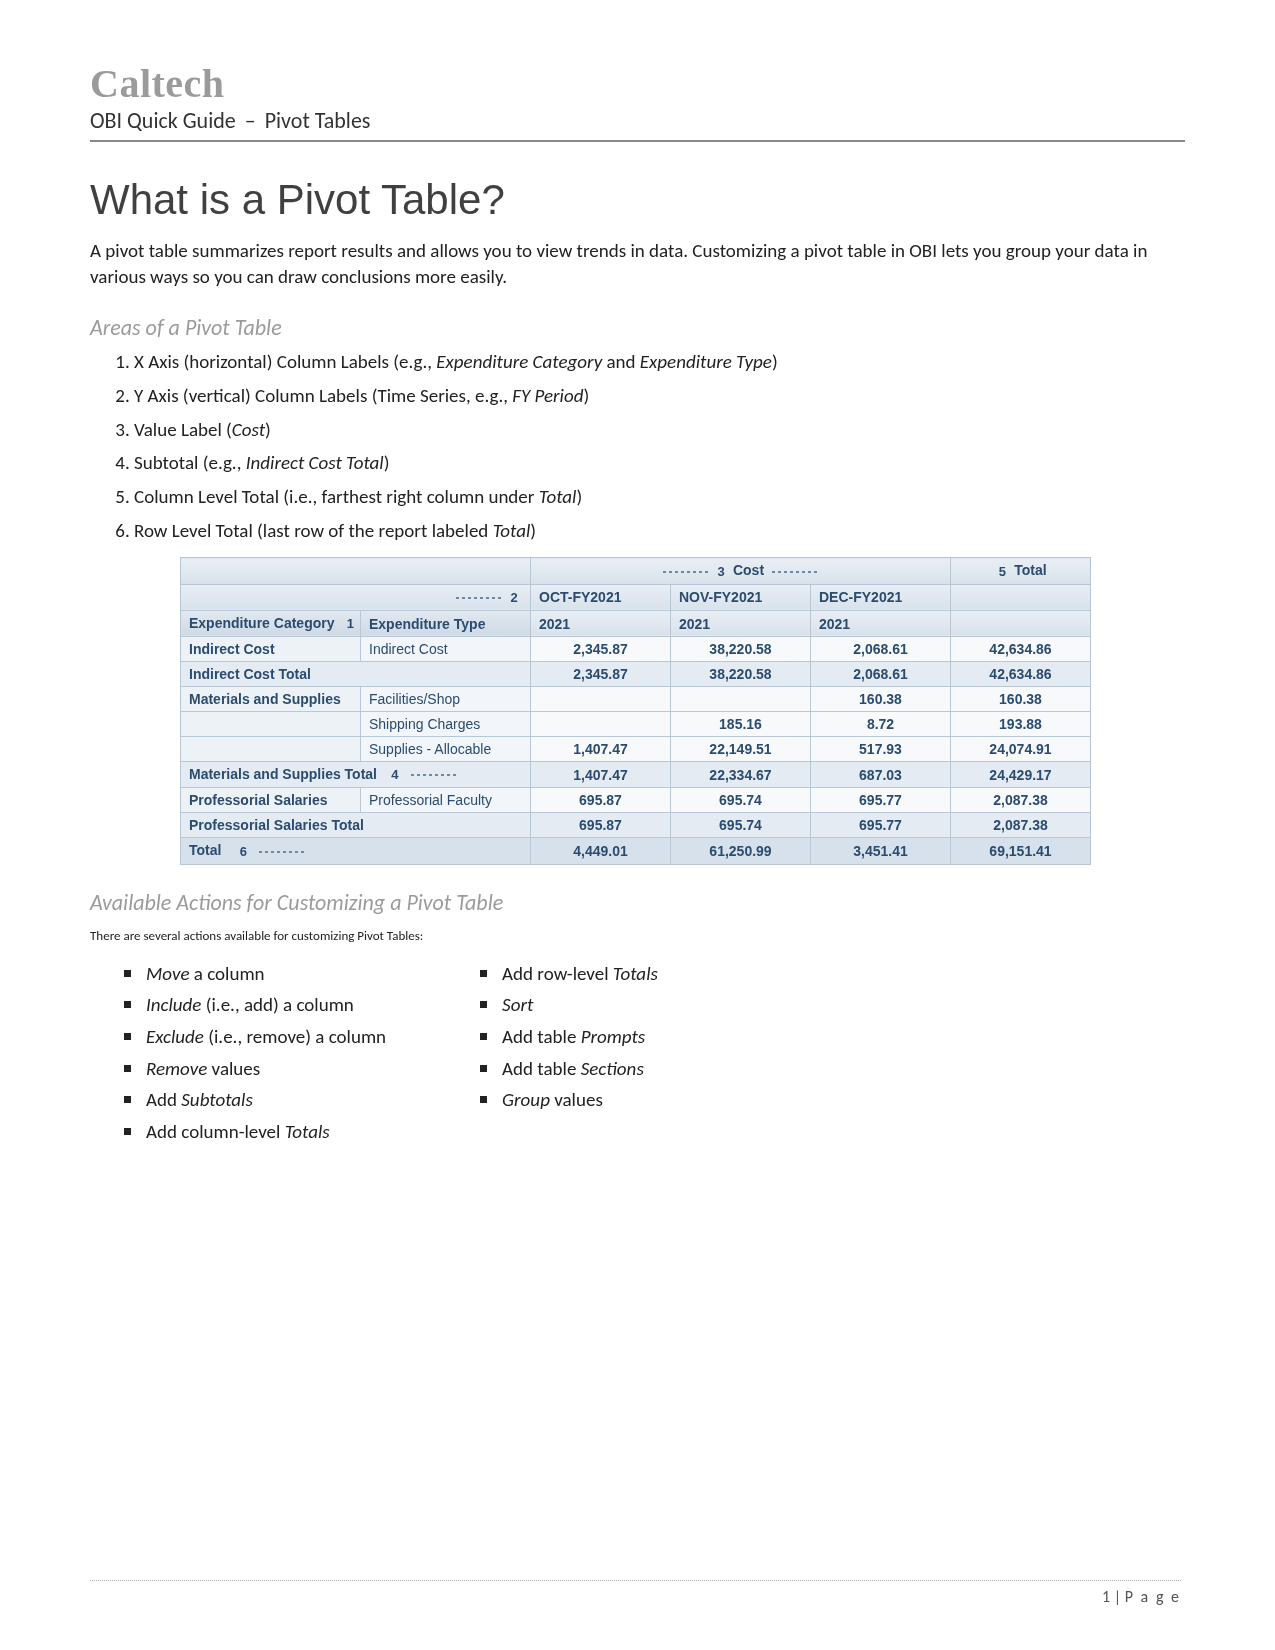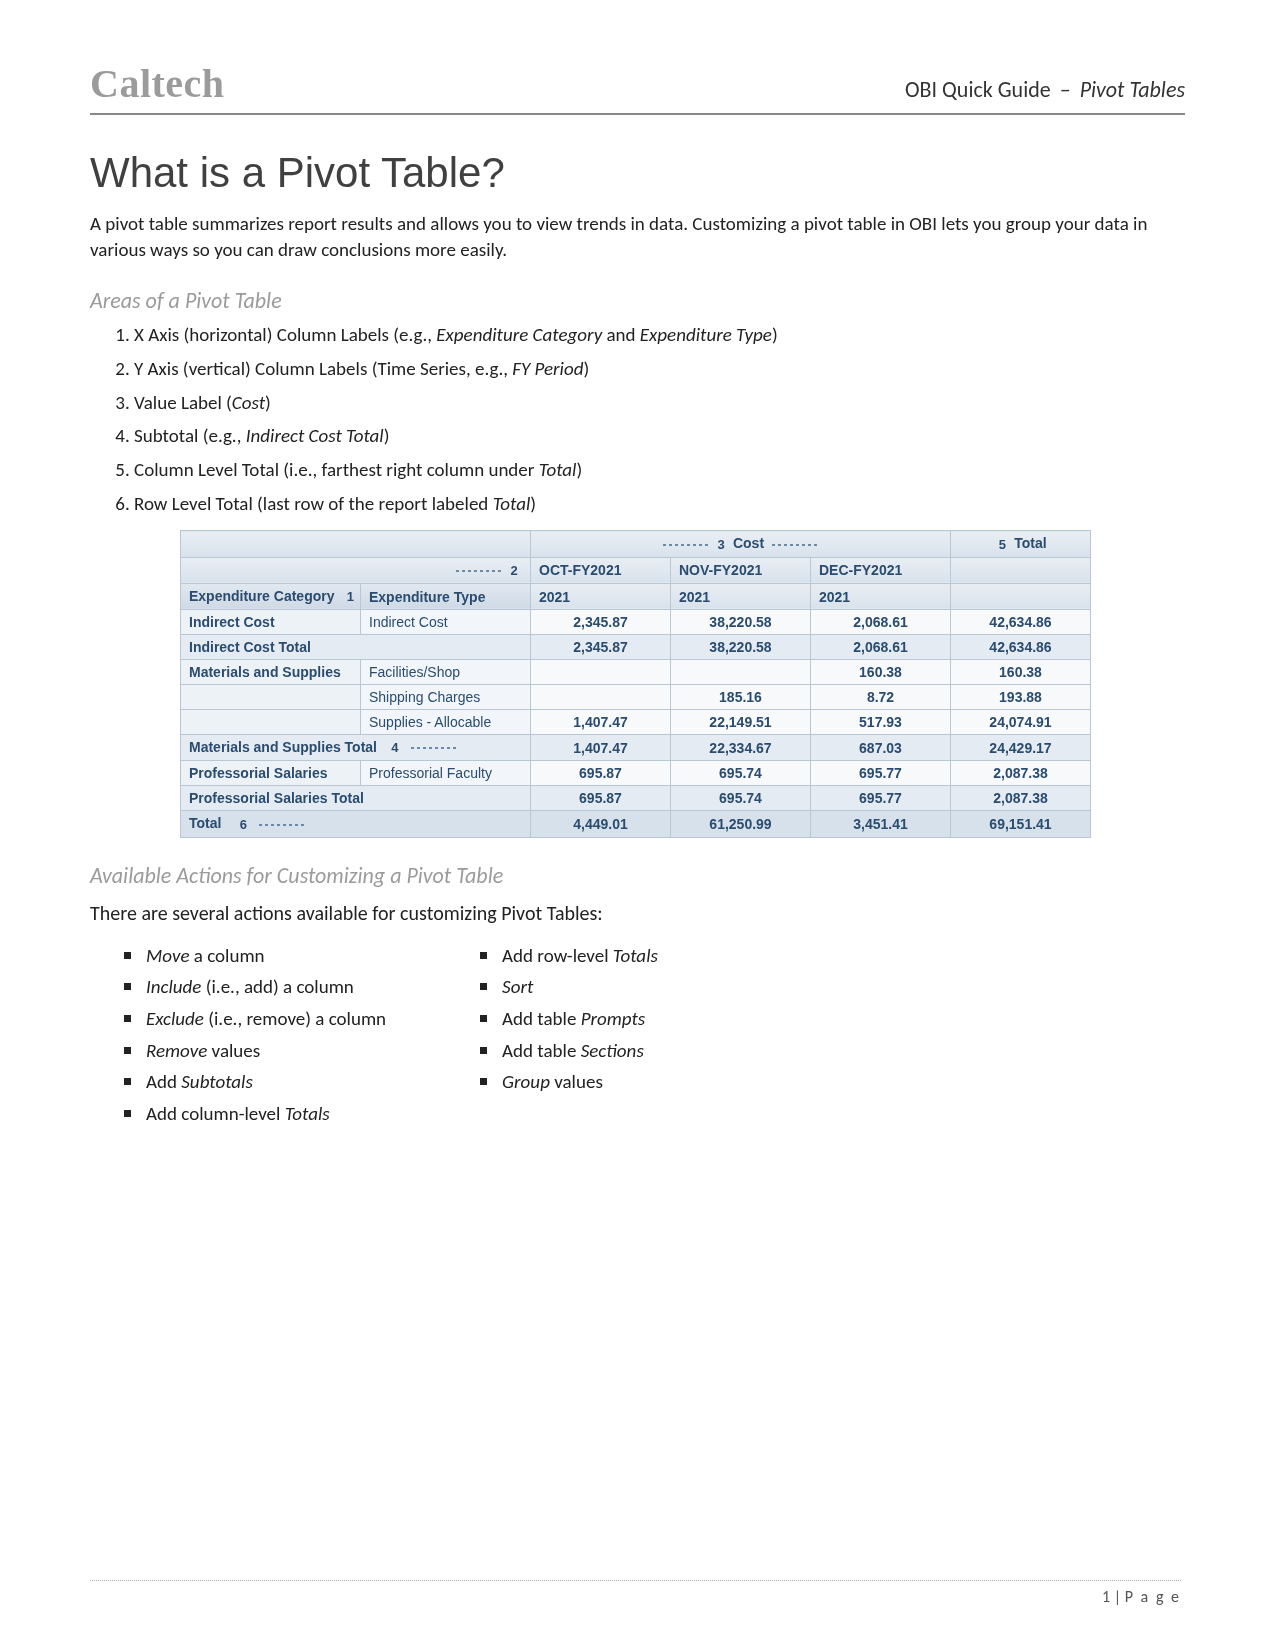--- a/index.html
+++ b/index.html
@@ -14,35 +14,36 @@
   }
   .page {
     padding: 60px 90px 40px 90px;
   }
   .topbar {
     display: flex;
     justify-content: space-between;
     align-items: baseline;
     border-bottom: 2px solid #888;
     padding-bottom: 6px;
+    flex-direction: column;
   }
   .brand {
     font-family: Georgia, "Times New Roman", serif;
     font-size: 40px;
     font-weight: 700;
     color: #9b9b9b;
     letter-spacing: 0.5px;
   }
   .doc-title {
     font-size: 22px;
     color: #333;
   }
   .doc-title .thin { font-weight: 400; }
   .doc-title .dash { padding: 0 4px; }
-  .doc-title .ital { font-style: italic; }
+  .doc-title .ital { }
   h1.section {
     font-family: "Segoe UI Light", "Calibri Light", Arial, sans-serif;
     font-weight: 400;
     color: #404040;
     font-size: 42px;
     margin: 34px 0 14px 0;
   }
   p.body {
     font-size: 19px;
     line-height: 1.38;
@@ -131,21 +132,21 @@
   }
   .callout-line {
     display:inline-block;
     vertical-align: middle;
     height: 2px;
     width: 46px;
     background: repeating-linear-gradient(90deg,#6c8aa8 0 3px, transparent 3px 6px);
     margin: 0 4px;
   }
 
-  .actions-intro { font-size: 20px; margin: 12px 0 8px 0; }
+  .actions-intro { font-size: 13px; margin: 12px 0 8px 0; }
   .actions-cols {
     display: flex;
     gap: 60px;
     font-size: 19px;
   }
   ul.actions {
     list-style: none;
     margin: 4px 0 0 30px;
     padding: 0;
   }

